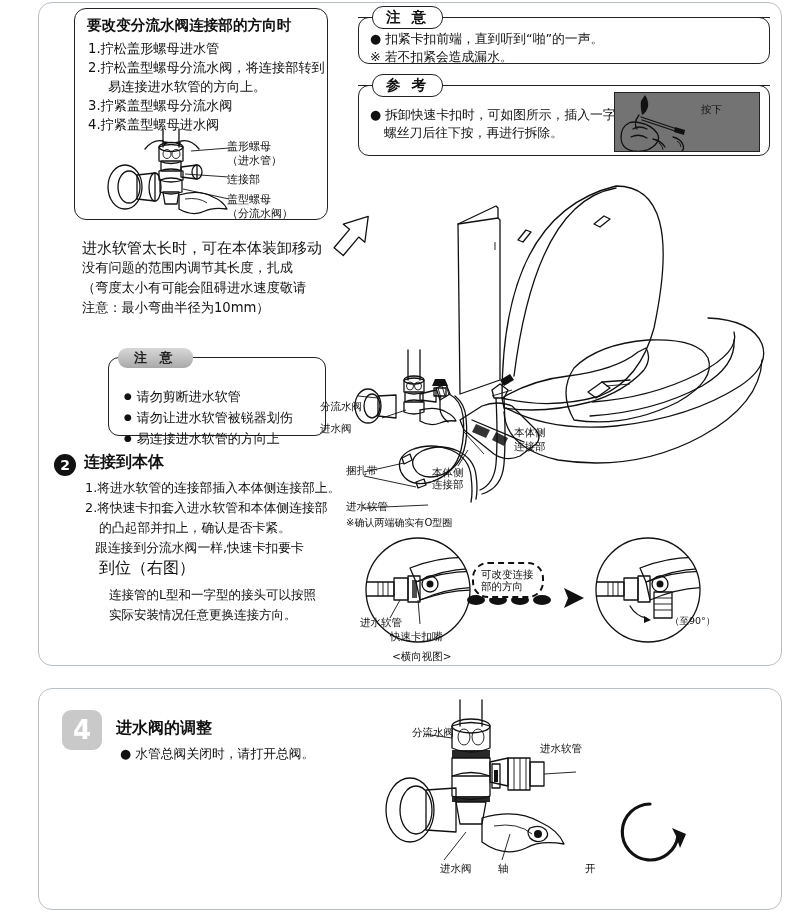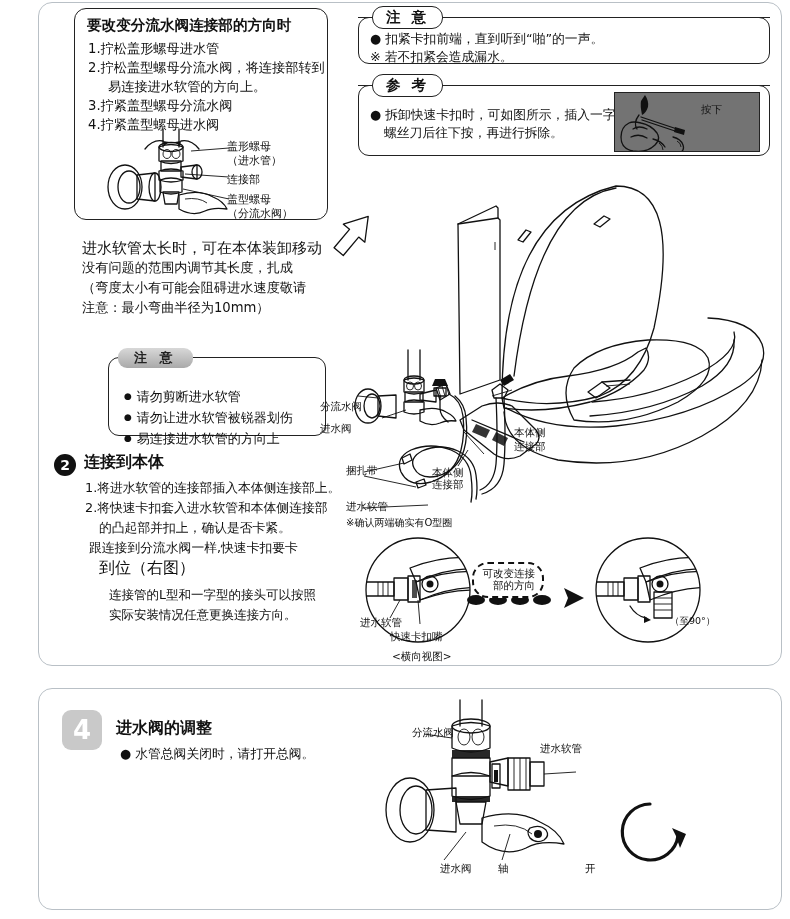--- a/index.html
+++ b/index.html
@@ -75,21 +75,21 @@
     background: linear-gradient(180deg,#d8d8d8,#a9a9a9);
     border-radius: 9px; color:#222;
     padding: 1px 16px; font-size: 13px; font-weight:bold; letter-spacing: 4px;
   }
 
   .dashbubble {
     position:absolute;
     border: 2.5px dashed #111;
     border-radius: 16px;
     font-size: 10.5px; line-height: 12px;
-    padding: 4px 7px; text-align:right; background:#fff;font-family:Liberation Serif, serif;
+    padding: 4px 7px; text-align:left; background:#fff;
   }
 
   svg { display:block; overflow: visible; }
   .ink { fill:none; stroke:#111; stroke-width:1.3; stroke-linecap:round; stroke-linejoin:round; }
   .ink-thin { fill:none; stroke:#111; stroke-width:0.9; }
   .ink-f { fill:#111; stroke:none; }
   .lbl { font-size: 10.5px; font-family:"DejaVu Sans","Liberation Sans",sans-serif; fill:#111; }
   .lbl-sm { font-size: 9.5px; font-family:"DejaVu Sans","Liberation Sans",sans-serif; fill:#111; }
 </style>
 </head>
@@ -209,21 +209,21 @@
     <path class="ink" d="M26 60 L26 36 L18 36 L32 14 L46 36 L38 36 L38 60 Z" transform="rotate(40 30 40)"></path>
   </svg>
 
   <div style="position:absolute; left:54px; top:452px; width:300px;">
     <div class="badge-circle" style="left:0px; top:2px;">2</div>
     <div class="cn" style="position:absolute; left:30px; top:0px; font-size:16px; font-weight:bold;">连接到本体</div>
     <div style="position:absolute; left:31px; top:26px; width:272px;">
       <div class="cn" style="font-size:12.8px; line-height:20px;">1.将进水软管的连接部插入本体侧连接部上。</div>
       <div class="cn" style="font-size:12.8px; line-height:20px;">2.将快速卡扣套入进水软管和本体侧连接部</div>
       <div class="cn" style="font-size:12.8px; line-height:20px; margin-left:14px;">的凸起部并扣上，确认是否卡紧。</div>
-      <div class="cn" style="font-size:12.8px; line-height:20px; margin-left:4px;">跟连接到分流水阀一样,快速卡扣要卡</div>
+      <div class="cn" style="font-size:12.8px; line-height:20px; margin-left:10px;">跟连接到分流水阀一样,快速卡扣要卡</div>
       <div class="cn" style="font-size:16px; line-height:20px; margin-left:14px;font-family:Liberation Serif, serif;">到位（右图）</div>
     </div>
     <div style="position:absolute; left:55px; top:133px; width:250px;">
       <div class="cn" style="font-size:12.5px; line-height:20px;">连接管的L型和一字型的接头可以按照</div>
       <div class="cn" style="font-size:12.5px; line-height:20px;">实际安装情况任意更换连接方向。</div>
     </div>
   </div>
 
   <svg style="position:absolute; left:440px; top:180px;" width="340" height="290">
 

